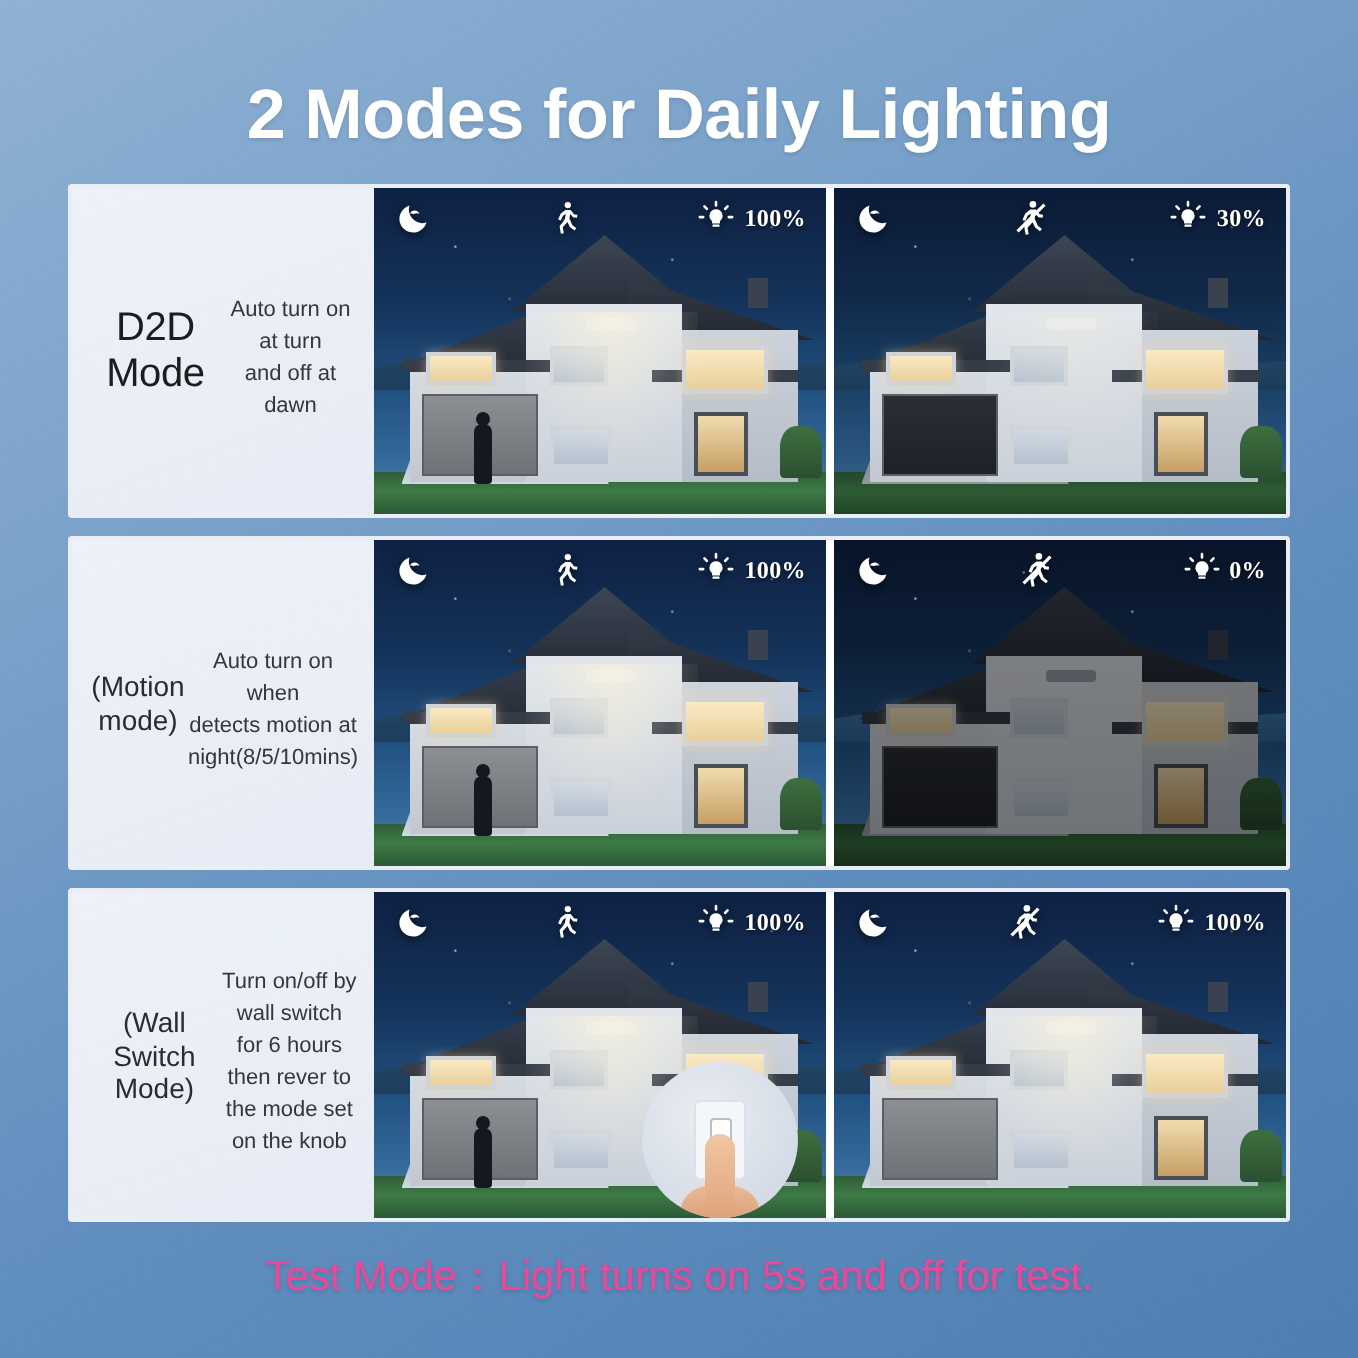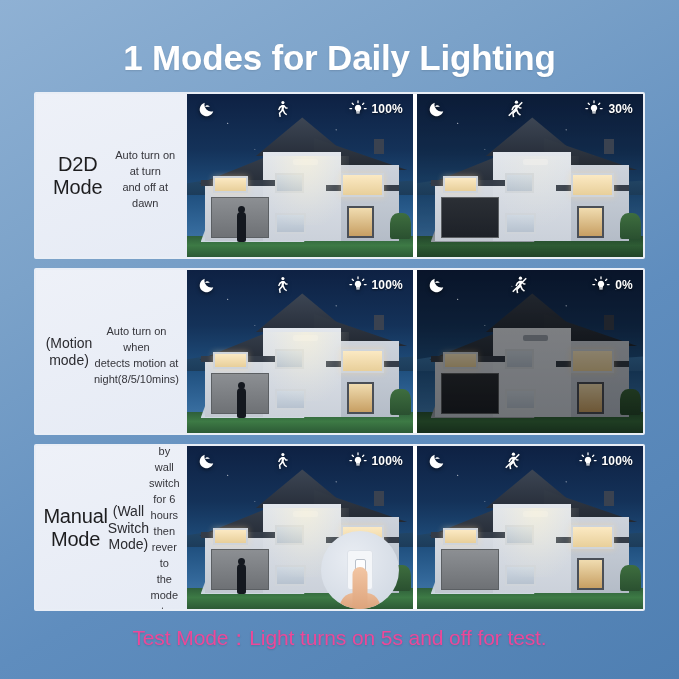--- a/index.html
+++ b/index.html
@@ -233,20 +233,21 @@
     color: #ffffff;
     z-index: 5;
   }
   .icon-slot { display: flex; align-items: center; }
   .icon-slot.moon   { flex: 0 0 auto; }
   .icon-slot.motion { flex: 1; justify-content: center; }
   .icon-slot.bright { flex: 0 0 auto; margin-left: auto; display: flex; gap: 5px; }
   .bright-val {
     font-size: 12px; font-weight: bold; letter-spacing: .2px;
     text-shadow: 0 1px 2px rgba(0,0,0,.6);
+    font-family: Liberation Serif, serif;
   }
   .ic { display: block; filter: drop-shadow(0 1px 2px rgba(0,0,0,.6)); }
 
   
   .switch-callout {
     position: absolute; right: 6%; bottom: 0;
     width: 78px; height: 78px;
     border-radius: 50%;
     background: radial-gradient(circle at 40% 35%, #e9edf3, #cdd5e0);
     display: flex; align-items: center; justify-content: center;
@@ -291,21 +292,21 @@
     font-size: 21px;
     margin-top: 13px;
     letter-spacing: -0.1px;
     text-shadow: 0 1px 2px rgba(0,0,0,.14);
   }
   .footer .label { font-weight: normal; }
 </style>
 </head>
 <body>
 
-<div class="page-title">1 Modes for Daily Lighting</div>
+<div class="page-title">2 Modes for Daily Lighting</div>
 
 <div class="rows">
 
   <div class="mode-row">
     <div class="mode-text">
       <div class="mode-title">D2D Mode</div>
       <div class="mode-desc" style="white-space:pre-line">Auto turn on at turn
 and off at dawn</div>
     </div>
     <div class="scenes">
@@ -548,21 +549,20 @@
             <span class="bright-val">0%</span>
           </span>
         </div>
       </div>
 
     </div>
   </div>
 
   <div class="mode-row">
     <div class="mode-text">
-      <div class="mode-title">Manual Mode</div>
       <div class="mode-subtitle">(Wall Switch Mode)</div>
       <div class="mode-desc" style="white-space:pre-line">Turn on/off by wall switch
 for 6 hours then rever to
 the mode set on the knob</div>
     </div>
     <div class="scenes">
 
       <div class="scene">
         <div class="sky"></div>
         <div class="stars"></div>

